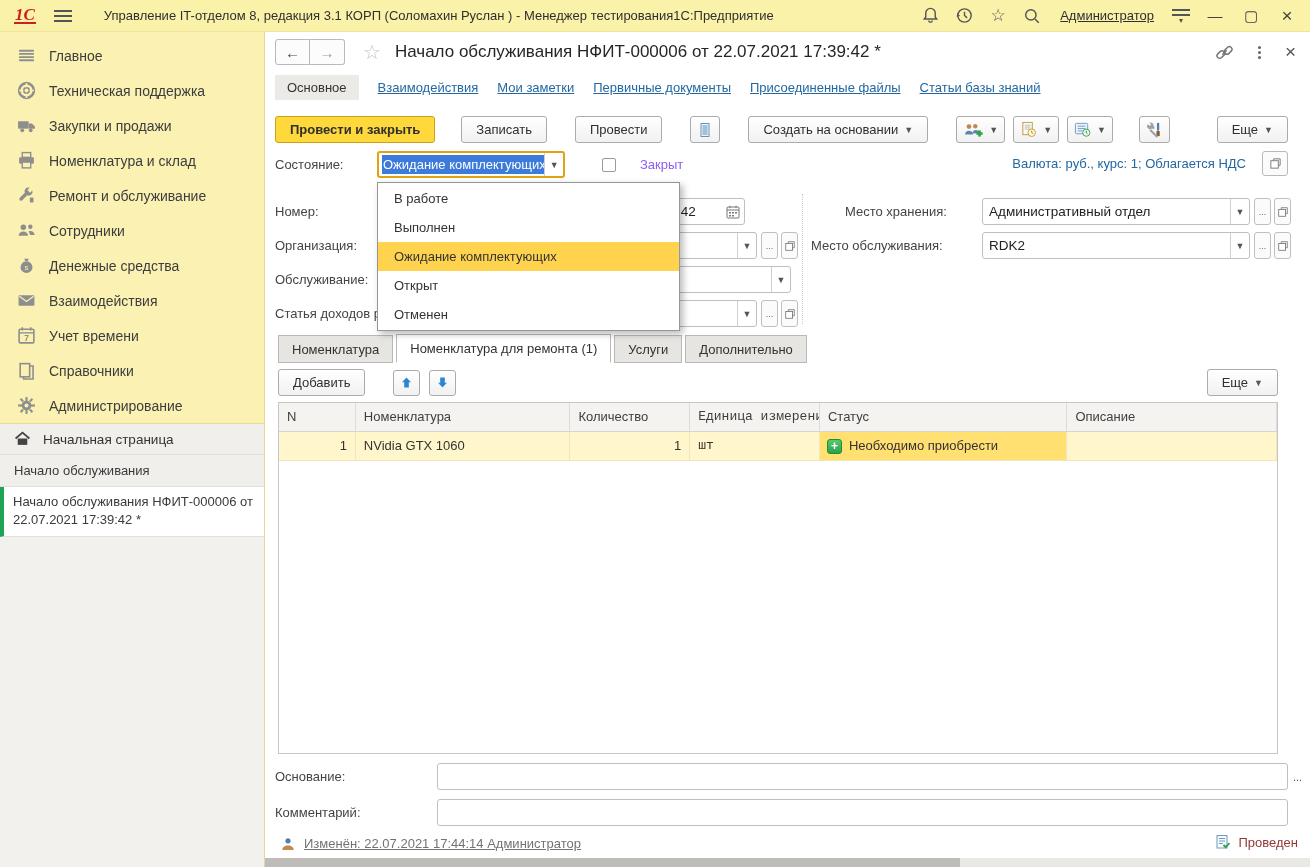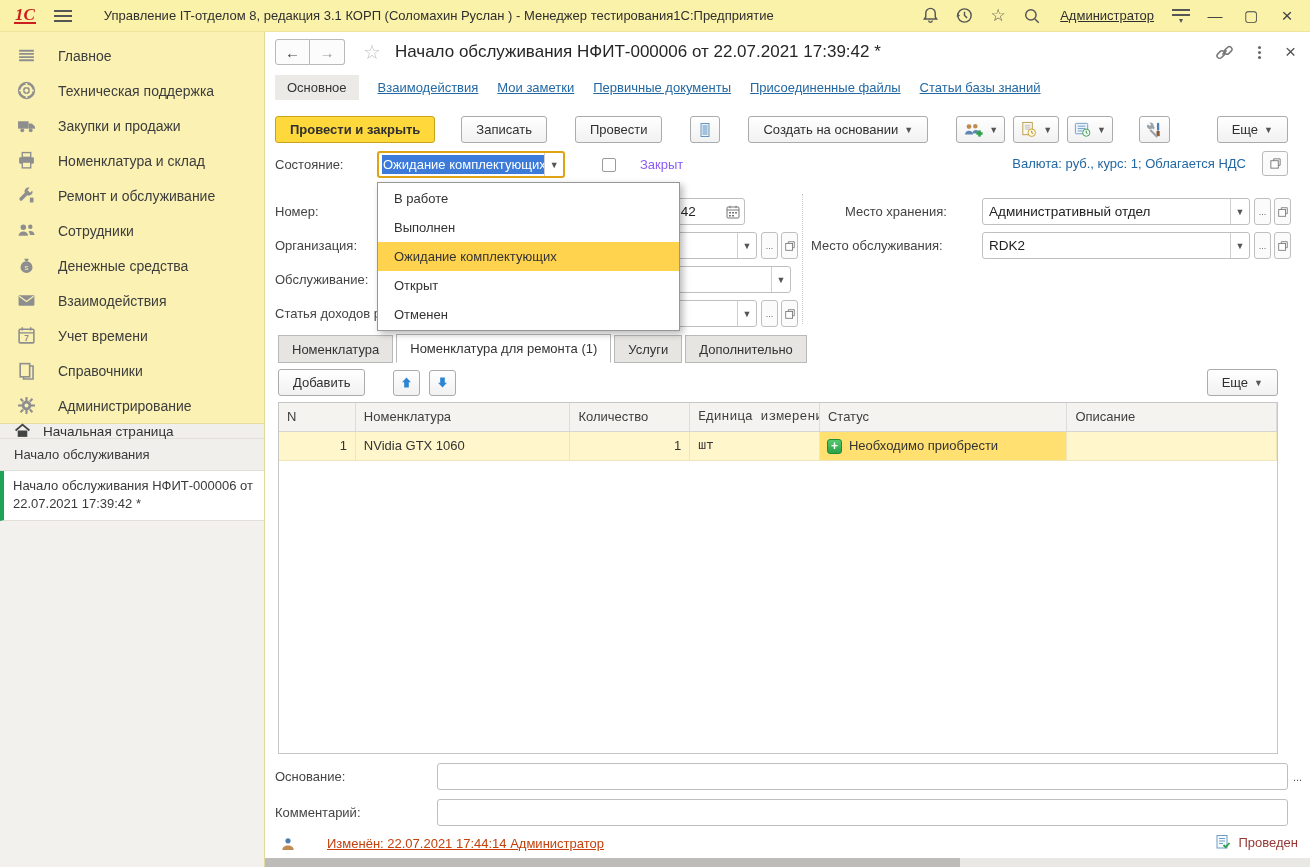--- a/index.html
+++ b/index.html
@@ -20,24 +20,24 @@
   .userbars i { width:18px; height:2px; background:#555; }
   .userbars .car { color:#555; font-size:8px; line-height:4px; }
   .win-ctl { font-size:15px; color:#444; width:22px; text-align:center; cursor:pointer; }
 
   
   .app { display:flex; height:835px; }
 
   
   .sidebar { width:265px; background:#FAF1B3; border-right:1px solid #E3D998; display:flex; flex-direction:column; }
   .sections { padding-top:6px; }
-  .section-item { height:35px; display:flex; align-items:center; gap:22px; padding-left:17px; font-size:14px; color:#3D3D3D; cursor:pointer; }
+  .section-item { height:35px; display:flex; align-items:center; gap:13px; padding-left:17px; font-size:14px; color:#3D3D3D; cursor:pointer; }
   .sico { width:19px; height:19px; flex:0 0 19px; display:flex; }
   .home-row, .win-row { background:#F1EFEB; border-bottom:1px solid #E2DFD8; display:flex; align-items:center; cursor:pointer; }
-  .home-row { height:16px; gap:10px; padding-left:14px; font-size:13.5px; color:#333; border-top:1px solid #E6DCA0; }
+  .home-row { height:32px; gap:10px; padding-left:14px; font-size:13.5px; color:#333; border-top:1px solid #E6DCA0; }
   .win-row { height:32px; padding-left:14px; font-size:13px; color:#3A3A3A; }
   .win-row.active { min-height:50px; background:#fff; border-left:4px solid #1FA356; padding:6px 10px 6px 9px; align-items:flex-start; line-height:1.35; }
   .sidebar-filler { flex:1; background:#F2F1EE; }
 
   
   .main { flex:1; position:relative; background:#fff; min-width:1045px; }
 
   .doc-header { display:flex; align-items:center; padding:7px 14px 5px 10px; gap:6px; }
   .navgrp { display:flex; }
   .nav-btn { width:35px; height:26px; border:1px solid #B9B9B9; background:#FCFCFC; font-size:15px; color:#444; cursor:pointer; display:flex; align-items:center; justify-content:center; }
@@ -108,21 +108,21 @@
   .status-cell { background:#FFE071; display:flex; align-items:center; gap:7px; padding:0 7px; }
   .plus-ico { width:15px; height:15px; background:linear-gradient(#55C96F,#2BA14A); border:1px solid #1F8C3C; border-radius:3px; color:#fff; font-weight:bold; font-size:12px; line-height:12px; text-align:center; flex:0 0 15px; }
 
   
   .basis-row, .comment-row { display:flex; align-items:center; padding-left:10px; position:relative; margin-top:9px; }
   .b-label { width:162px; color:#444; }
   .b-input { width:851px; height:27px; border:1px solid #BFBFBF; border-radius:3px; background:#fff; font-family:inherit; font-size:13px; padding:0 6px; outline:none; }
   .basis-dots { margin-left:5px; color:#555; font-size:11px; cursor:pointer; }
 
   .footer-row { display:flex; align-items:center; gap:9px; padding:10px 0 0 16px; position:relative; }
-  .footer-link { color:#c2410c; text-decoration:underline; cursor:pointer;margin-left:23px; }
+  .footer-link { color:#737373; text-decoration:underline; cursor:pointer; }
   .posted { position:absolute; right:12px; top:8px; display:flex; align-items:center; gap:7px; color:#953735; }
 
   .hscroll { position:absolute; bottom:0; left:0; width:100%; height:9px; background:#E9E8E5; }
   .hthumb { width:695px; height:9px; background:#BDBCB8; cursor:pointer; }
 </style>
 </head>
 <body>
 
 <div class="titlebar">
   <span class="logo">1С</span>

